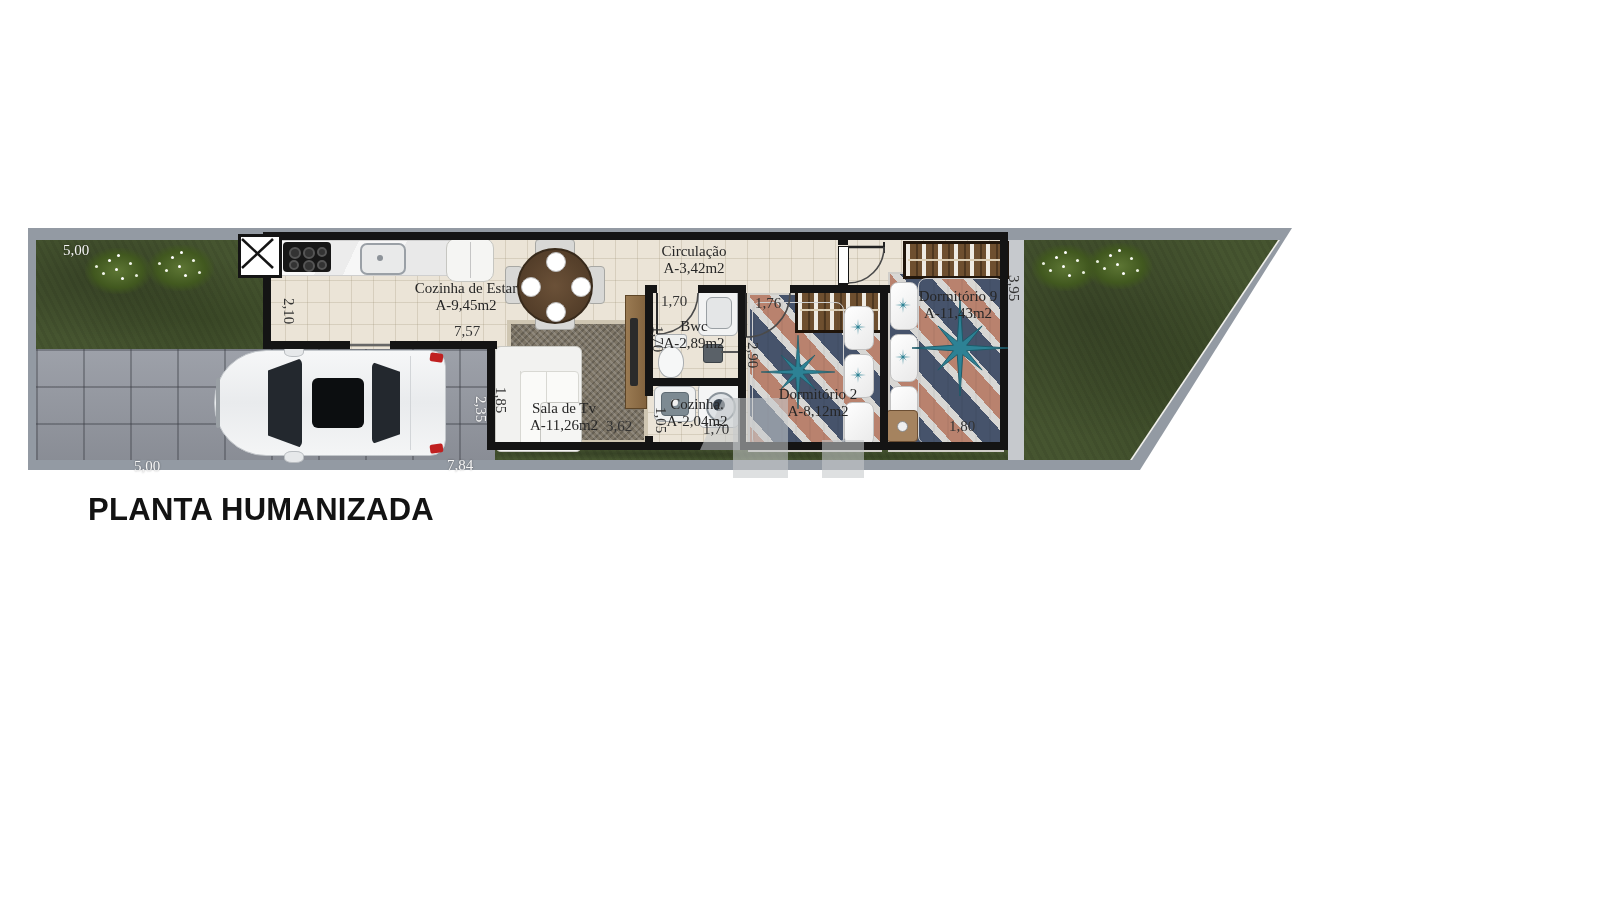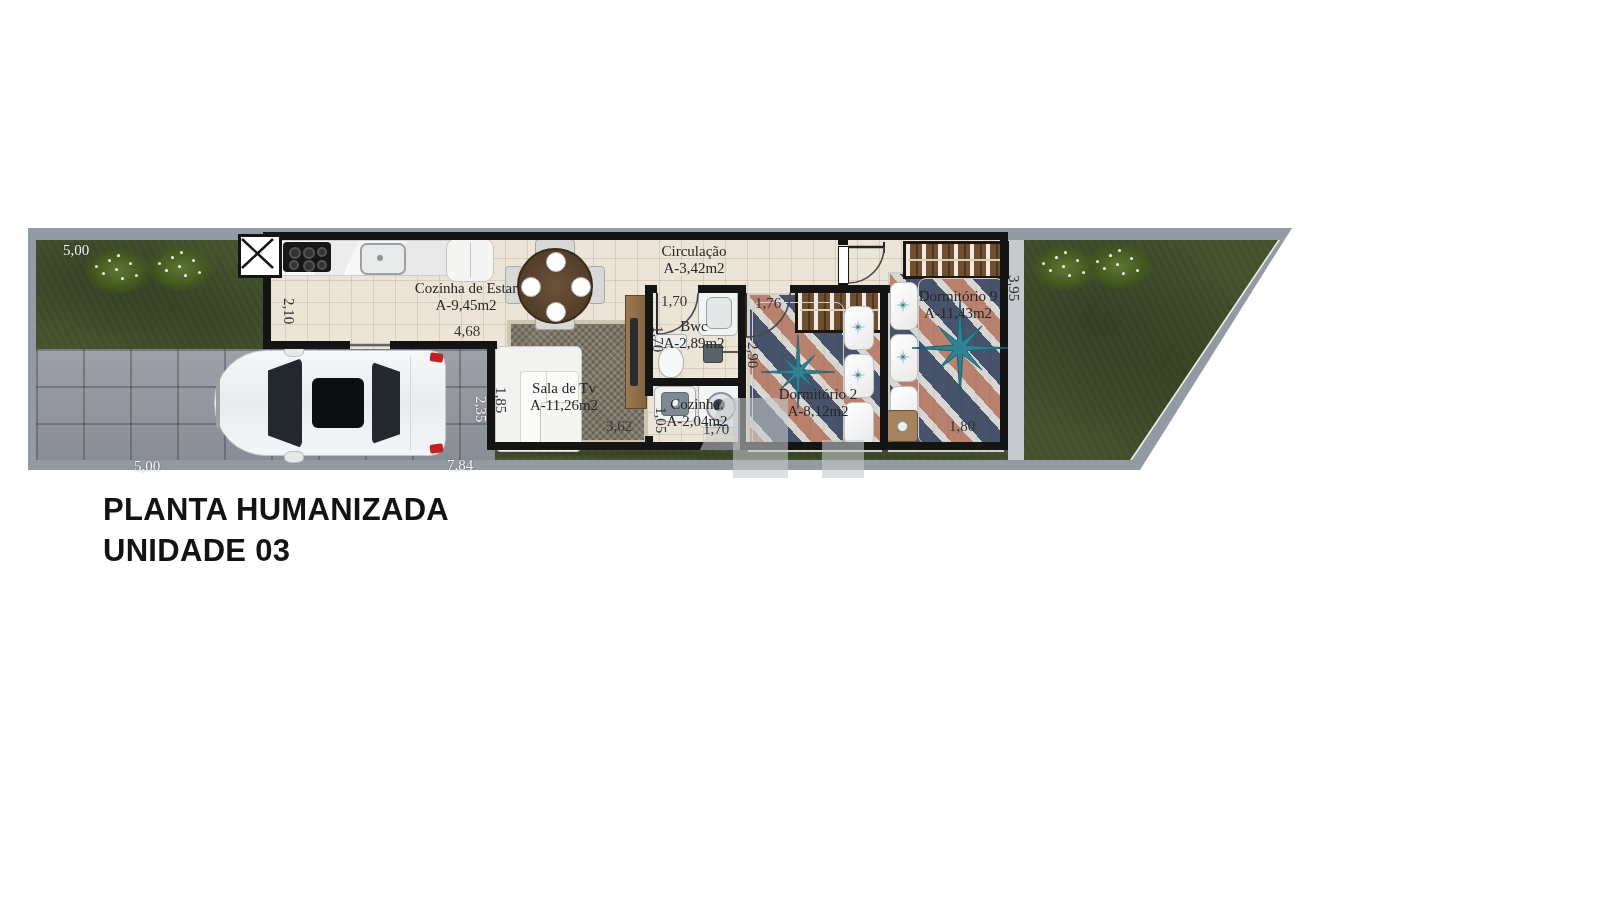--- a/index.html
+++ b/index.html
@@ -49,21 +49,21 @@
   .plant::after{content:"";position:absolute;left:30px;top:20px;width:3px;height:3px;border-radius:50%;background:#fff;
        box-shadow:14px -6px 0 #f2f6ea,-13px 4px 0 #f2f6ea,6px 9px 0 #fff,-7px -9px 0 #fff,
                   20px 6px 0 #e8eedd,-20px -3px 0 #e8eedd,2px -14px 0 #fff;}
   
   .rlabel{position:absolute;z-index:60;transform:translateX(-50%);text-align:center;
        font-size:15px;line-height:17px;color:#262626;white-space:nowrap;}
   .dim{position:absolute;z-index:60;font-size:15px;color:#333;white-space:nowrap;
        transform:translate(-50%,-50%);}
   .dim.v{transform:translate(-50%,-50%) rotate(90deg);}
   .dim.light{color:#f5f5f5;text-shadow:0 0 2px rgba(0,0,0,.45);}
-  .title{position:absolute;left:103px;top:489px;z-index:60;
+  .title{position:absolute;left:88px;top:489px;z-index:60;
        font-family:"Liberation Sans",sans-serif;font-weight:bold;font-size:31px;
        line-height:41px;color:#131313;letter-spacing:.3px;}
   .wm{position:absolute;background:#c7c9cc;opacity:.58;z-index:55;}
   svg.overlay{position:absolute;left:0;top:0;z-index:40;pointer-events:none;}
   .door-leaf-closed{position:absolute;background:#fff;border:1.5px solid #141414;z-index:35;}
   .window-x{position:absolute;background:#fff;border:3px solid #141414;z-index:35;}
 </style>
 </head>
 <body>
 
@@ -231,52 +231,51 @@
     <div>A-9,45m2</div>
   </div>
   <div class="rlabel" style="left:694px;top:243px;">
     <div>Circulação</div>
     <div>A-3,42m2</div>
   </div>
   <div class="rlabel" style="left:694px;top:318px;">
     <div>Bwc</div>
     <div>A-2,89m2</div>
   </div>
-  <div class="rlabel" style="left:564px;top:380px;">
+  <div class="rlabel" style="left:564px;top:400px;">
     <div>Sala de Tv</div>
     <div>A-11,26m2</div>
   </div>
   <div class="rlabel" style="left:697px;top:396px;">
     <div>Cozinha.</div>
     <div>A-2,04m2</div>
   </div>
   <div class="rlabel" style="left:818px;top:386px;">
     <div>Dormitório 2</div>
     <div>A-8,12m2</div>
   </div>
   <div class="rlabel" style="left:958px;top:288px;">
     <div>Dormitório 9</div>
     <div>A-11,43m2</div>
   </div>
 
   <span class="dim light" style="left:76px;top:250px;">5,00</span>
   <span class="dim v" style="left:288px;top:311px;">2,10</span>
-  <span class="dim" style="left:467px;top:331px;">4,68</span>
+  <span class="dim" style="left:467px;top:331px;">7,57</span>
   <span class="dim" style="left:674px;top:301px;">1,70</span>
   <span class="dim v" style="left:657px;top:339px;">1,70</span>
   <span class="dim" style="left:768px;top:303px;">1,76</span>
   <span class="dim v" style="left:752px;top:355px;">2,90</span>
   <span class="dim v" style="left:500px;top:400px;">1,85</span>
   <span class="dim v light" style="left:480px;top:409px;">2,35</span>
   <span class="dim" style="left:619px;top:426px;">3,62</span>
   <span class="dim v" style="left:660px;top:420px;">1,05</span>
   <span class="dim" style="left:716px;top:429px;">1,70</span>
   <span class="dim" style="left:962px;top:426px;">1,80</span>
   <span class="dim v" style="left:1013px;top:288px;">3,95</span>
   <span class="dim light" style="left:147px;top:466px;">5,00</span>
   <span class="dim light" style="left:460px;top:465px;">7,84</span>
 
   <div class="title">
     <div>PLANTA HUMANIZADA</div>
-    <div>UNIDADE 03</div>
   </div>
 
 </div>
 
 </body></html>

